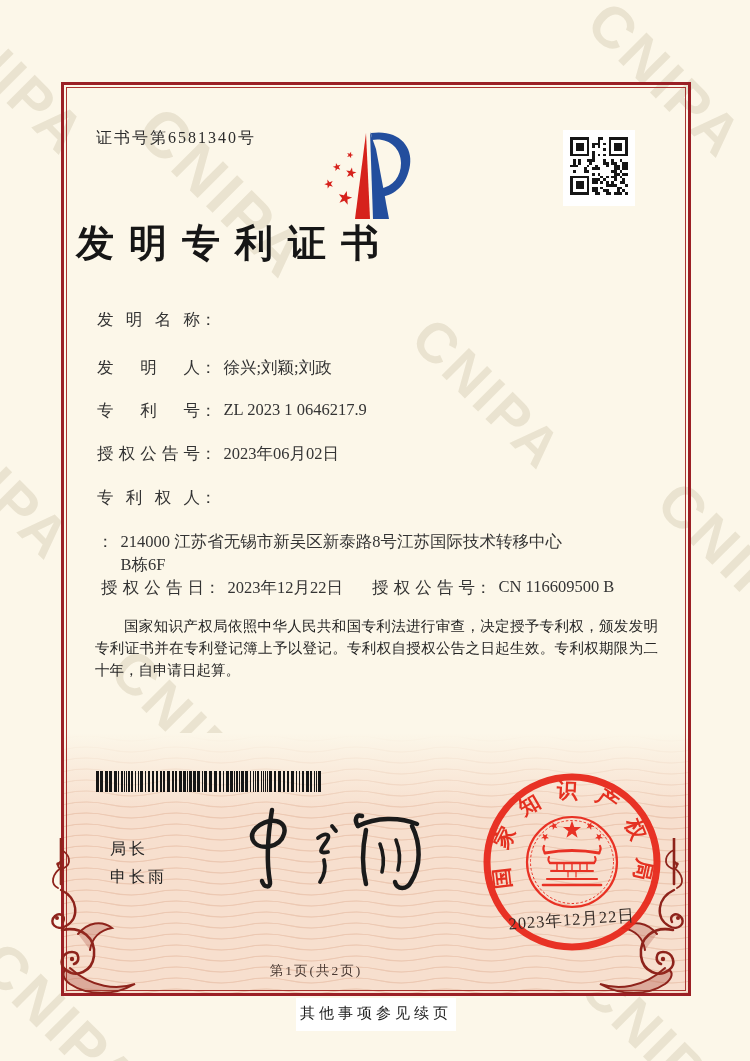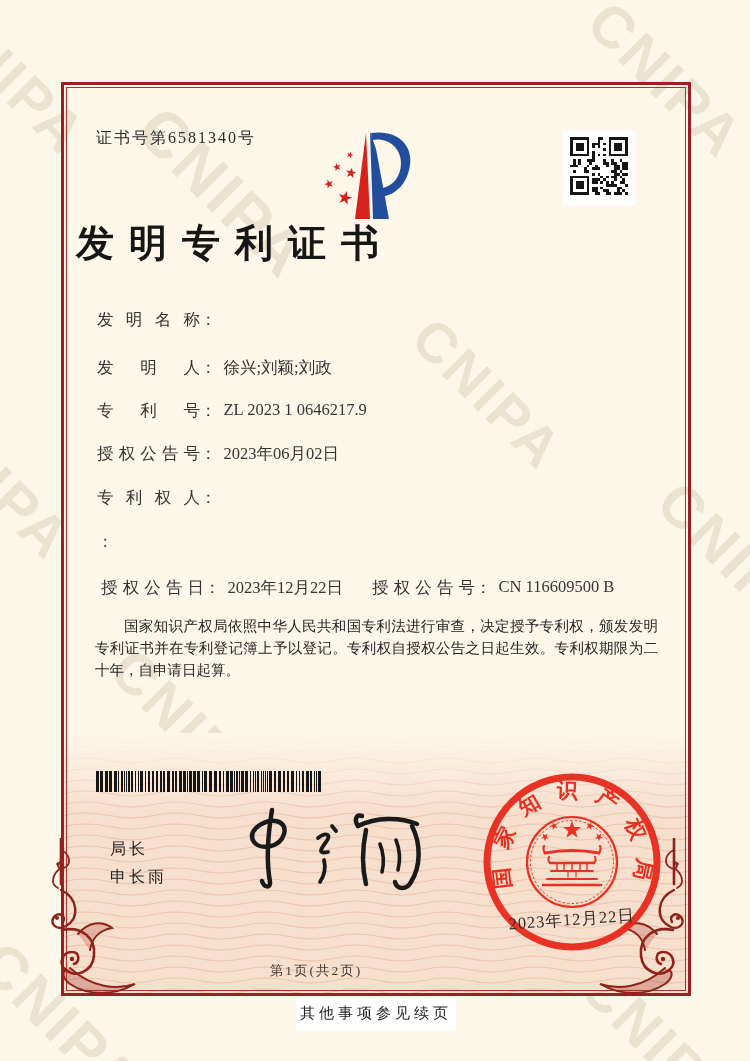--- a/index.html
+++ b/index.html
@@ -363,20 +363,21 @@
   <span class="flabel">授权公告号</span>
     <span class="fcolon">：</span>
     <span class="fvalue">2023年06月02日</span>
 </div>
 <div class="frow" style="left:97px;top:487px">
   <span class="flabel">专利权人</span>
     <span class="fcolon">：</span>
 </div>
 <div class="frow" style="left:97px;top:531px">
     <span class="fcolon">：</span>
+    <span class="fvalue wrap">214000 江苏省无锡市新吴区新泰路8号江苏国际技术转移中心B栋6F</span>
 </div>
 <div class="frow" style="left:101px;top:577px">
   <span class="flabel">授权公告日</span>
     <span class="fcolon">：</span>
     <span class="fvalue">2023年12月22日</span>
 </div>
 <div class="frow" style="left:372px;top:577px">
   <span class="flabel">授权公告号</span>
     <span class="fcolon">：</span>
     <span class="fvalue">CN 116609500 B</span>

